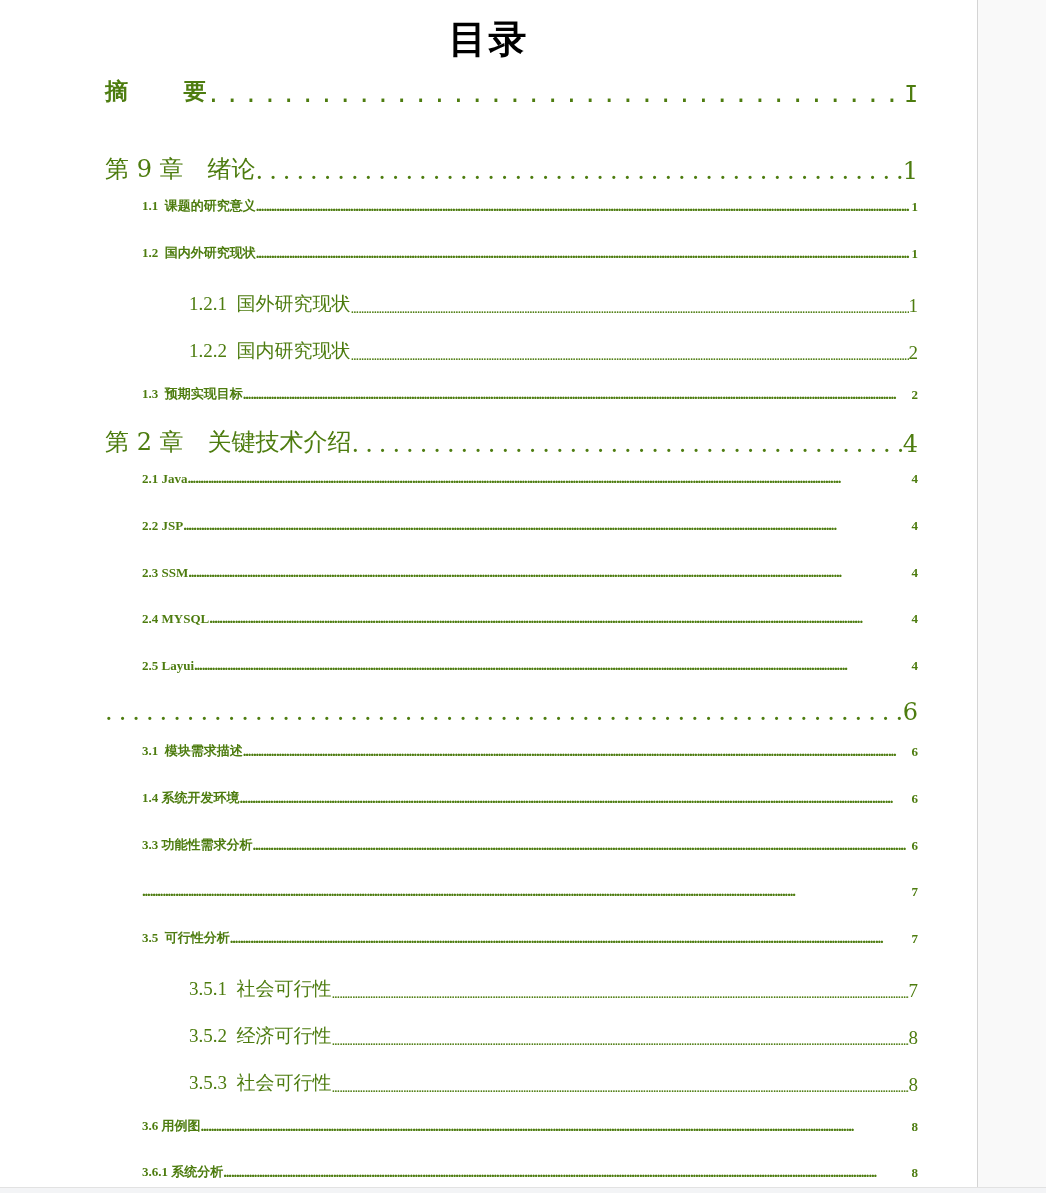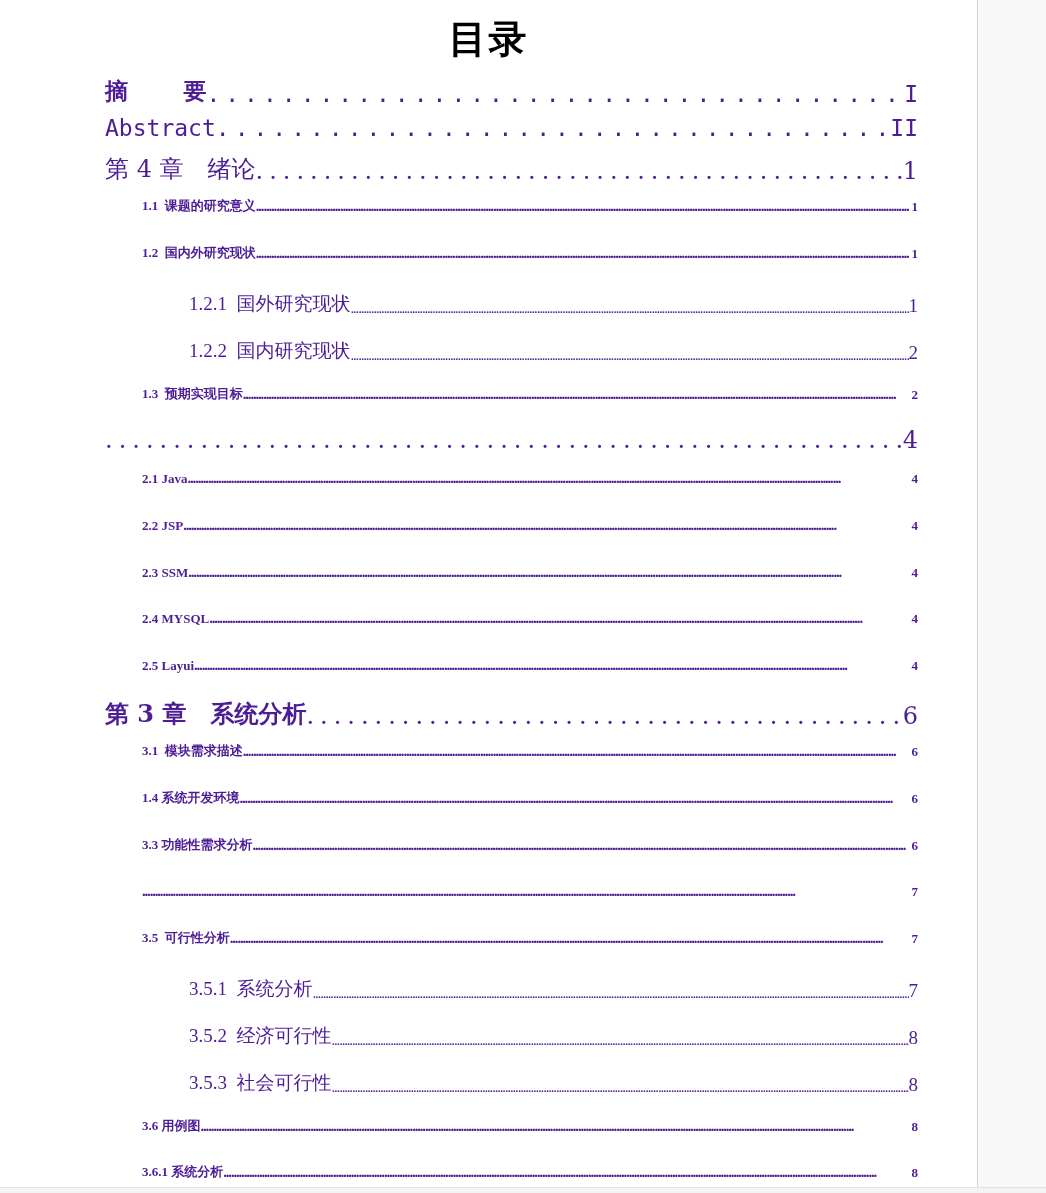--- a/index.html
+++ b/index.html
@@ -18,21 +18,21 @@
   .bottom-bar {
     position: absolute; left: 0; top: 1187px; width: 1046px; height: 6px;
     background: #f3f4f6; border-top: 1px solid #e2e2e2;
   }
   .title {
     position: absolute; left: 0; width: 977px; top: 14px; text-align: center;
     font-family: "DejaVu Sans", sans-serif; font-weight: bold; font-size: 38px; color: #000;
     letter-spacing: 2px;
   }
   .toc-row {
-    position: absolute; display: flex; align-items: flex-end; color: #4c1d95;
+    position: absolute; display: flex; align-items: flex-end; color: #4d7c0f;
     white-space: nowrap;
   }
   .toc-row .label { flex: 0 0 auto; }
   .toc-row .leader { flex: 1 1 auto; overflow: hidden; position: relative; }
   .toc-row .leader::before {
     content: "................................................................................................................................................................................................................................................................";
     display: block; white-space: nowrap; overflow: hidden;
   }
   .toc-row .page-num { flex: 0 0 auto; }
 
@@ -59,28 +59,23 @@
 
 <div class="page">
   <div class="title">目录</div>
 
   <div class="toc-row lv0 bold" style="top:76px">
     <span class="label" style="white-space:pre">摘    要</span>
     <span class="leader"></span>
     <span class="page-num">I</span>
   </div>
 
-  <div class="toc-row lv0" style="top:115px">
-    <span class="label">Abstract</span>
-    <span class="leader"></span>
-    <span class="page-num">II</span>
-  </div>
 
   <div class="toc-row lvc" style="top:153px">
-    <span class="label"><span>第 4 章</span><span class="sp"></span><span>绪论</span></span>
+    <span class="label"><span>第 9 章</span><span class="sp"></span><span>绪论</span></span>
     <span class="leader"></span>
     <span class="page-num">1</span>
   </div>
   <div class="toc-row lv1" style="top:197px">
     <span class="label" style="white-space:pre">1.1  课题的研究意义</span>
     <span class="leader"></span>
     <span class="page-num">1</span>
   </div>
   <div class="toc-row lv1" style="top:244px">
     <span class="label" style="white-space:pre">1.2  国内外研究现状</span>
@@ -97,20 +92,21 @@
     <span class="leader"></span>
     <span class="page-num">2</span>
   </div>
   <div class="toc-row lv1" style="top:385px">
     <span class="label" style="white-space:pre">1.3  预期实现目标</span>
     <span class="leader"></span>
     <span class="page-num">2</span>
   </div>
 
   <div class="toc-row lvc" style="top:426px">
+    <span class="label"><span>第 2 章</span><span class="sp"></span><span>关键技术介绍</span></span>
     <span class="leader"></span>
     <span class="page-num">4</span>
   </div>
   <div class="toc-row lv1" style="top:470px">
     <span class="label">2.1 Java</span>
     <span class="leader"></span>
     <span class="page-num">4</span>
   </div>
   <div class="toc-row lv1" style="top:517px">
     <span class="label">2.2 JSP</span>
@@ -127,21 +123,20 @@
     <span class="leader"></span>
     <span class="page-num">4</span>
   </div>
   <div class="toc-row lv1" style="top:657px">
     <span class="label">2.5 Layui</span>
     <span class="leader"></span>
     <span class="page-num">4</span>
   </div>
 
   <div class="toc-row lvc" style="top:698px; font-weight:bold">
-    <span class="label"><span>第 3 章</span><span class="sp"></span><span>系统分析</span></span>
     <span class="leader" style="font-weight:normal"></span>
     <span class="page-num" style="font-weight:normal">6</span>
   </div>
   <div class="toc-row lv1" style="top:742px">
     <span class="label" style="white-space:pre">3.1  模块需求描述</span>
     <span class="leader"></span>
     <span class="page-num">6</span>
   </div>
   <div class="toc-row lv1" style="top:789px">
     <span class="label">1.4 系统开发环境</span>
@@ -156,21 +151,21 @@
   <div class="toc-row lv1" style="top:883px">
     <span class="leader"></span>
     <span class="page-num">7</span>
   </div>
   <div class="toc-row lv1" style="top:929px">
     <span class="label" style="white-space:pre">3.5  可行性分析</span>
     <span class="leader"></span>
     <span class="page-num">7</span>
   </div>
   <div class="toc-row lv2" style="top:976px">
-    <span class="label" style="white-space:pre">3.5.1  系统分析</span>
+    <span class="label" style="white-space:pre">3.5.1  社会可行性</span>
     <span class="leader"></span>
     <span class="page-num">7</span>
   </div>
   <div class="toc-row lv2" style="top:1023px">
     <span class="label" style="white-space:pre">3.5.2  经济可行性</span>
     <span class="leader"></span>
     <span class="page-num">8</span>
   </div>
   <div class="toc-row lv2" style="top:1070px">
     <span class="label" style="white-space:pre">3.5.3  社会可行性</span>

